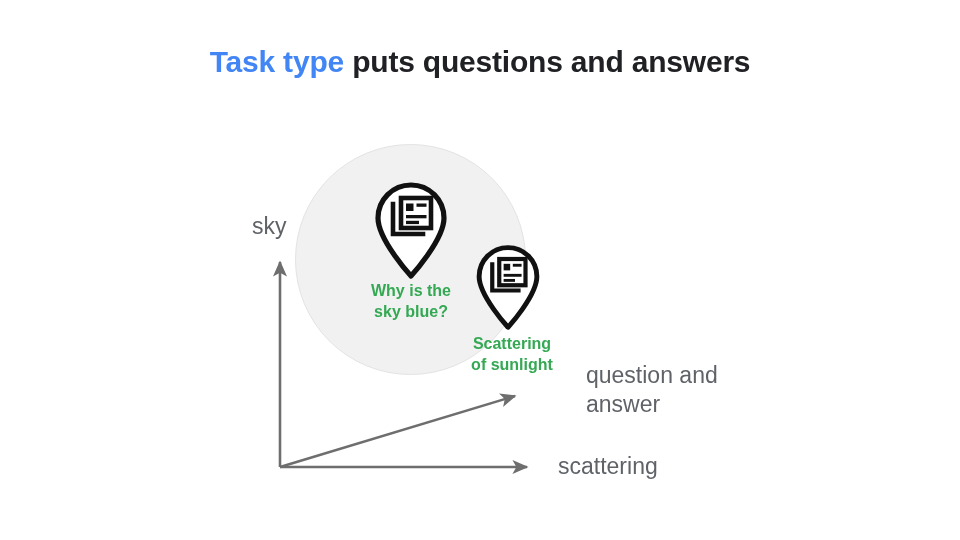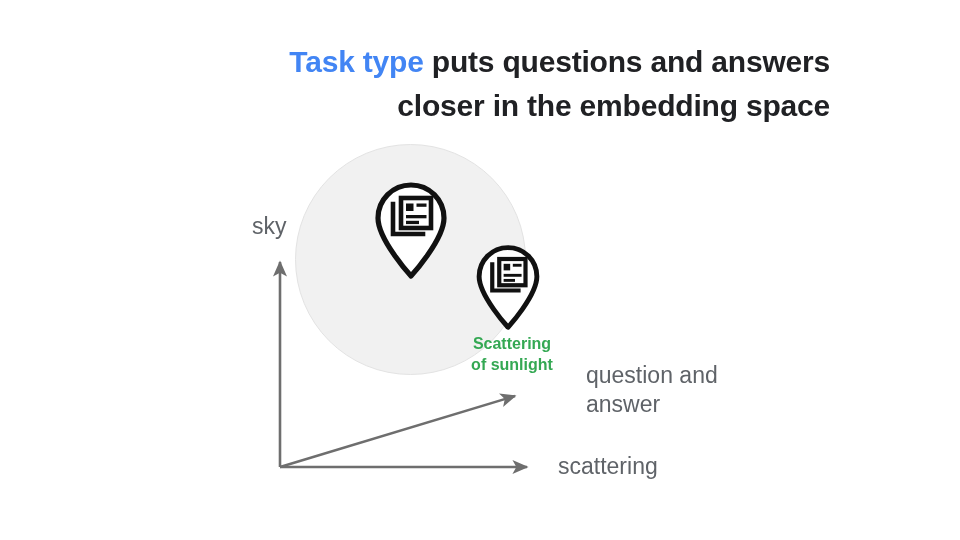--- a/index.html
+++ b/index.html
@@ -22,21 +22,21 @@
     height: 540px;
     background: #ffffff;
   }
 
   
   #title-block {
     position: absolute;
     left: 130px;
     top: 40px;
     width: 700px;
-    text-align: right;
+    text-align: center;
     font-size: 30px;
     font-weight: bold;
     line-height: 1.46;
     letter-spacing: -0.2px;
     color: #202124;
   }
   .title-accent {
     color: #4285F4;
   }
 
@@ -101,21 +101,20 @@
   #callout-question { left: 350px; top: 281px; width: 122px; }
   #callout-answer   { left: 452px; top: 334px; width: 120px; }
 </style>
 </head>
 <body>
 
 <div id="slide">
 
   <div id="title-block">
     <span class="title-accent">Task type</span><span> puts questions and answers</span><br>
-    <span>closer in the embedding space</span>
   </div>
 
   <div id="diagram">
 
     <div id="cluster-circle"></div>
 
     <svg id="axes-svg" viewBox="0 0 960 540">
       <defs>
         <marker id="arrowhead" markerWidth="7" markerHeight="7" refX="5.6" refY="3.0" orient="auto" markerUnits="strokeWidth">
           <path d="M0,0.3 L6.2,3.0 L0,5.7 L1.5,3.0 Z" fill="#6E6E6E"></path>
@@ -156,17 +155,19 @@
         <path d="M40,96 C40,96 7,60 7,38 A33,33 0 1,1 73,38 C73,60 40,96 40,96 Z" fill="#FFFFFF" stroke="#111111" stroke-width="5.6" stroke-linejoin="round" stroke-linecap="round"></path>
         <path d="M22,24 L22,54 L52,54" fill="none" stroke="#111111" stroke-width="4.8" stroke-linecap="square"></path>
         <rect x="30" y="18" width="30" height="30" fill="none" stroke="#111111" stroke-width="4.8"></rect>
         <rect x="35" y="23.5" width="7.5" height="7.5" fill="#111111"></rect>
         <rect x="45.5" y="23.5" width="10" height="3.3" fill="#111111"></rect>
         <rect x="35" y="35" width="20.5" height="3.3" fill="#111111"></rect>
         <rect x="35" y="40.8" width="13" height="3.3" fill="#111111"></rect>
       </svg>
     </div>
 
+    <div class="callout" id="callout-question">Why is the
+sky blue?</div>
     <div class="callout" id="callout-answer">Scattering
 of sunlight</div>
 
   </div>
 </div>
 
 </body></html>

